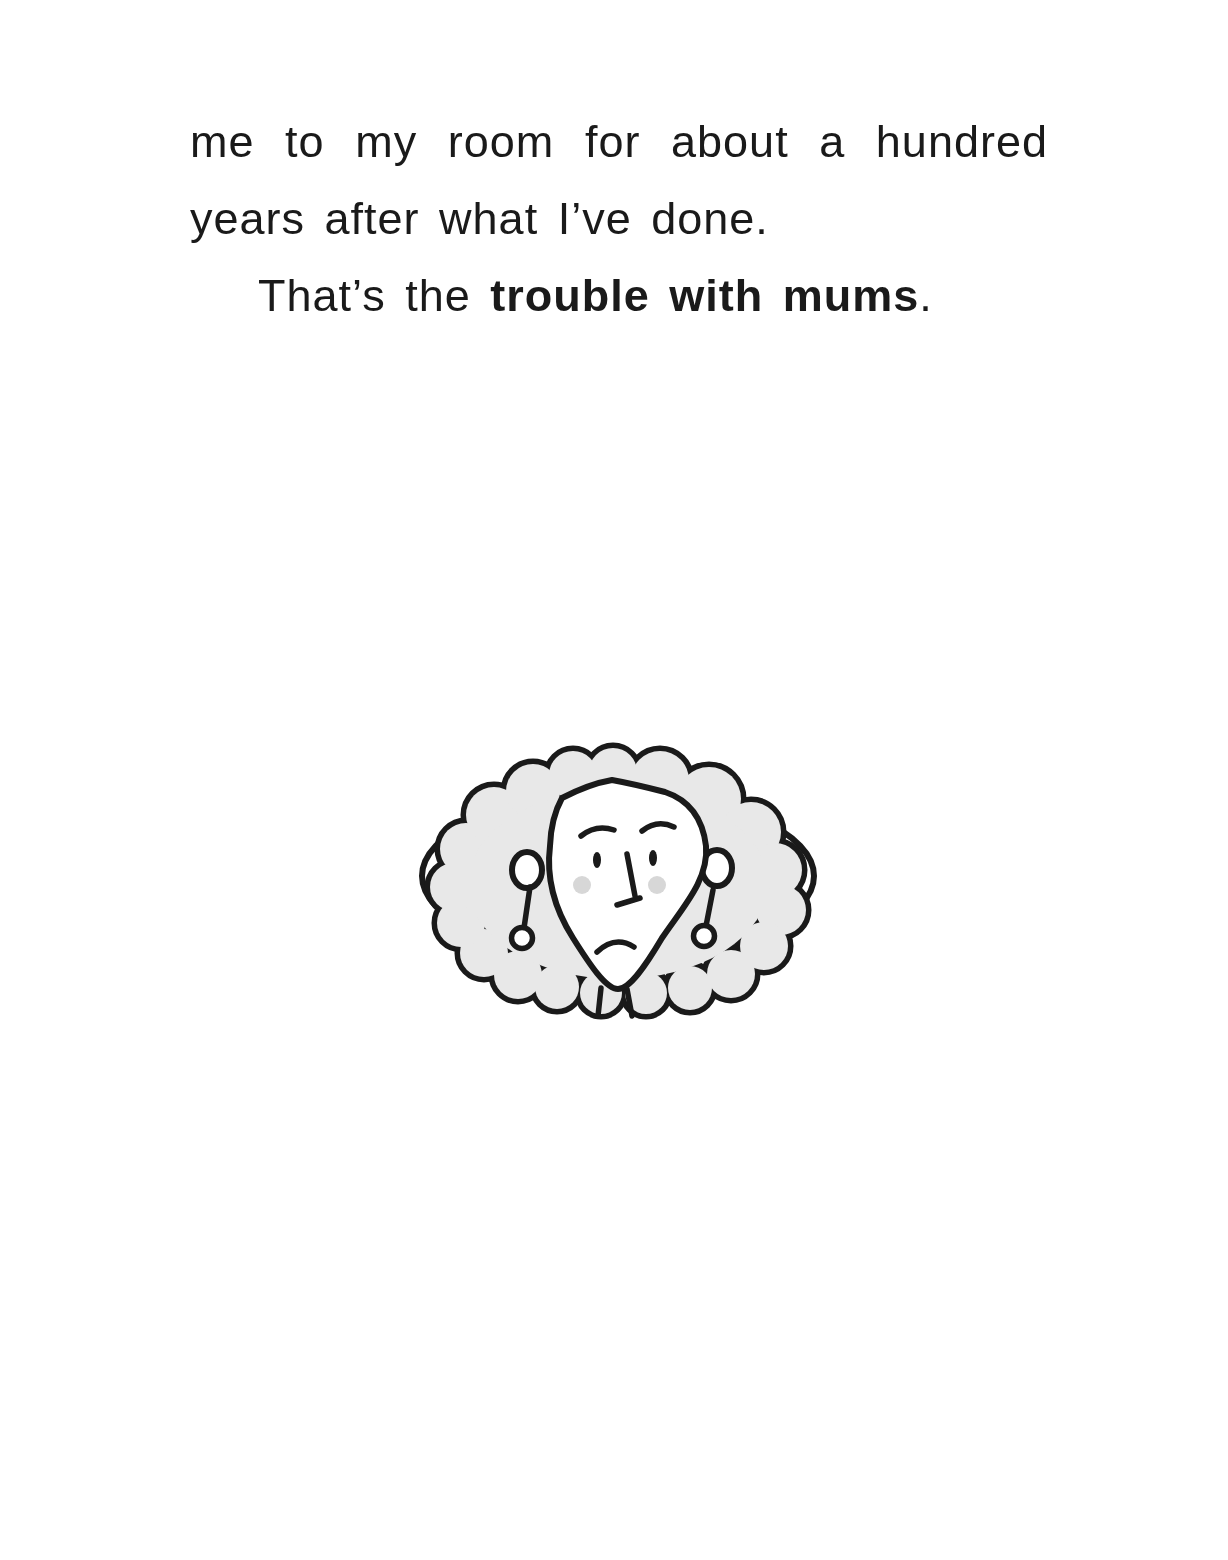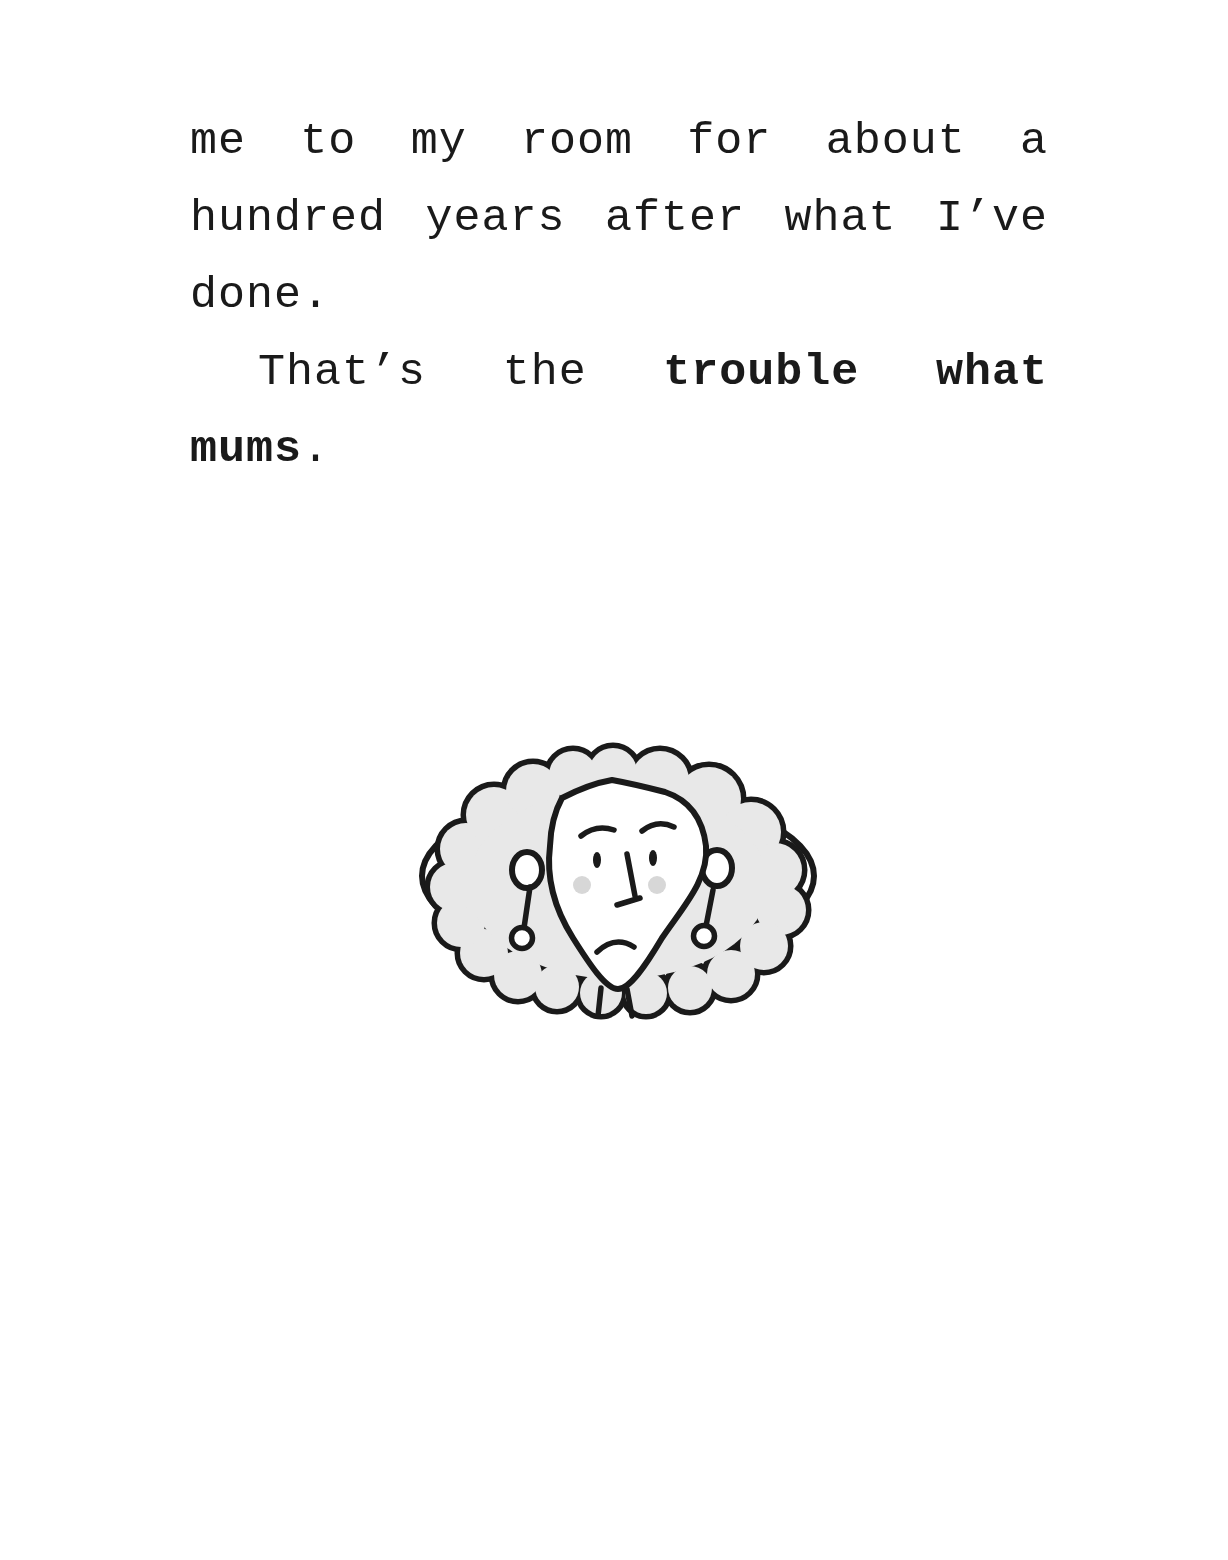--- a/index.html
+++ b/index.html
@@ -6,21 +6,21 @@
     margin: 0;
     padding: 0;
     background: #ffffff;
   }
   .page {
     position: relative;
     width: 1228px;
     height: 1560px;
     background: #ffffff;
     overflow: hidden;
-    font-family: Liberation Mono, monospace;
+    font-family: Liberation Sans, sans-serif;
     color: #1a1a1a;
   }
   .text-block {
     position: absolute;
     left: 190px;
     width: 858px;
     font-size: 45px;
     line-height: 77px;
     letter-spacing: 1px;
     word-spacing: 6px;
@@ -44,21 +44,21 @@
   }
   .illustration svg { display: block; overflow: visible; }
 </style>
 </head>
 <body>
 
 <div class="page">
 
   <div class="text-block text-top">
     <p class="para no-indent">me to my room for about a hundred years after what I’ve done.</p>
-    <p class="para"><span>That’s the </span><strong>trouble what mums</strong><span>.</span></p>
+    <p class="para"><span>That’s the </span><strong>trouble with mums</strong><span>.</span></p>
   </div>
 
   <div class="illustration" role="img" aria-label="Black-and-white line drawing of a frowning mum with big curly hair, drop earrings and rosy cheeks, framed by an oval outline">
     <svg viewBox="0 0 406 280" width="406" height="280" xmlns="http://www.w3.org/2000/svg">
 
       <ellipse cx="205" cy="134" rx="196" ry="82" fill="#ffffff" stroke="#1a1a1a" stroke-width="6"></ellipse>
 
       <g>
         <g fill="none" stroke="#1a1a1a" stroke-width="11">
           <circle cx="200" cy="30" r="24"></circle>

